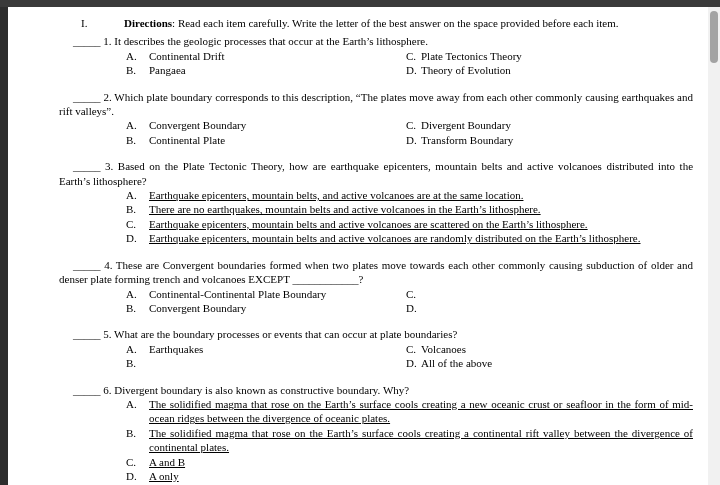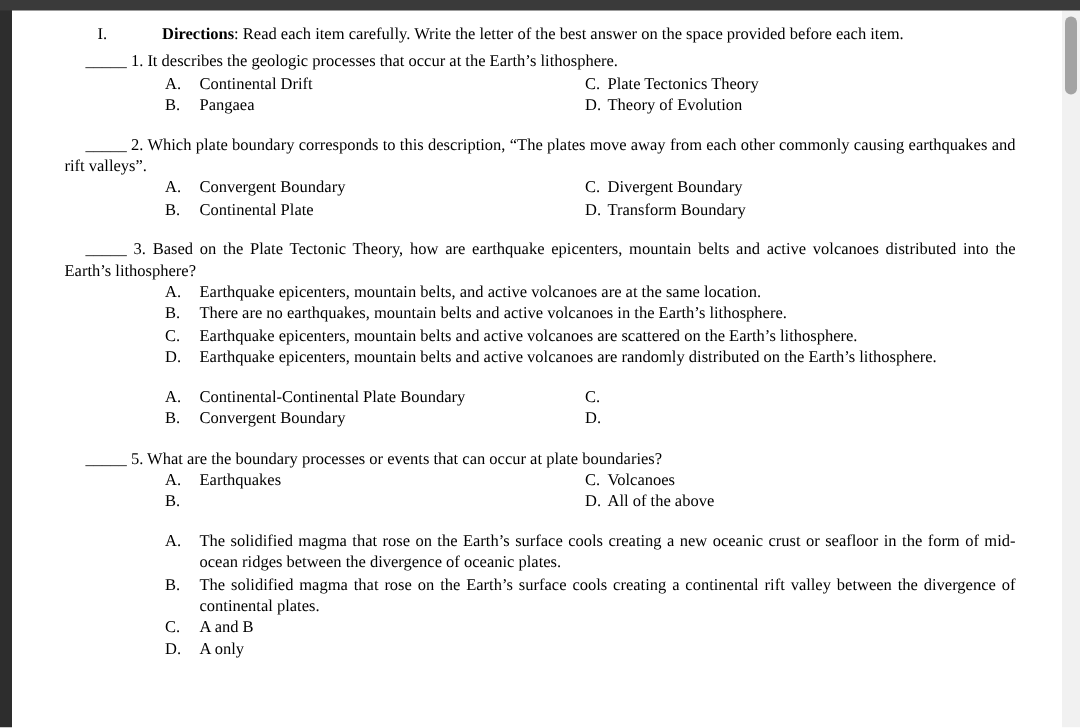--- a/index.html
+++ b/index.html
@@ -11,36 +11,36 @@
     color:#000000;
     font-family:"Liberation Serif", serif;
     font-size:11px;
     line-height:14.4px;
   }
   .top-edge { position:absolute; top:0; left:0; width:720px; height:7px; background:#3a3a3a; z-index:3; }
   .left-edge { position:absolute; top:0; left:0; width:8px; height:485px; background:#2d2d2d; z-index:2; }
   .scrollbar { position:absolute; top:7px; right:0; width:12px; height:478px; background:#f1f1f1; z-index:2; }
   .scroll-thumb { position:absolute; top:4px; left:2px; width:8px; height:52px; background:#a3a3a3; border-radius:4px; }
 
-  .page { position:absolute; left:43px; top:16px; width:634px; }
+  .page { position:absolute; left:59px; top:16px; width:634px; }
 
   .header-line { text-align:left; white-space:nowrap; }
   .numeral { display:inline-block; margin-left:22px; width:43px; }
   .bold { font-weight:bold; }
 
   .question { margin-top:12px; }
   .question.first { margin-top:4px; }
   .q-line { text-indent:14px; text-align:justify; }
 
   .choices-grid { margin-left:67px; display:grid; grid-template-columns:280px 1fr; }
   .choices-list { margin-left:67px; }
   .choice { display:flex; }
   .letter { flex:0 0 23px; }
   .choices-grid .choice:nth-child(even) .letter { flex:0 0 15px; }
-  .choices-list .ctext { flex:1; text-align:justify; }
+  .choices-list .ctext { flex:1; text-align:justify;text-decoration:underline; }
 </style>
 </head>
 <body>
 
 <div class="top-edge"></div>
 <div class="left-edge"></div>
 
 <div class="page">
 
   <p class="header-line"><span class="numeral">I.</span><span class="bold">Directions</span><span>: Read each item carefully. Write the letter of the best answer on the space provided before each item.</span></p>
@@ -105,20 +105,21 @@
           <span class="ctext">Earthquake epicenters, mountain belts and active volcanoes are scattered on the Earth’s lithosphere.</span>
         </div>
       <div class="choice">
           <span class="letter">D.</span>
           <span class="ctext">Earthquake epicenters, mountain belts and active volcanoes are randomly distributed on the Earth’s lithosphere.</span>
         </div>
     </div>
   </div>
 
   <div class="question">
+    <p class="q-line"><span>_____</span> <span>4.</span> <span>These are Convergent boundaries formed when two plates move towards each other commonly causing subduction of older and denser plate forming trench and volcanoes EXCEPT ____________?</span></p>
     <div class="choices-grid">
       <div class="choice">
           <span class="letter">A.</span>
           <span class="ctext">Continental-Continental Plate Boundary</span>
         </div>
       <div class="choice">
           <span class="letter">C.</span>
         </div>
       <div class="choice">
           <span class="letter">B.</span>
@@ -145,20 +146,21 @@
           <span class="letter">B.</span>
         </div>
       <div class="choice">
           <span class="letter">D.</span>
           <span class="ctext">All of the above</span>
         </div>
     </div>
   </div>
 
   <div class="question">
+    <p class="q-line"><span>_____</span> <span>6.</span> <span>Divergent boundary is also known as constructive boundary. Why?</span></p>
     <div class="choices-list">
       <div class="choice">
           <span class="letter">A.</span>
           <span class="ctext">The solidified magma that rose on the Earth’s surface cools creating a new oceanic crust or seafloor in the form of mid-ocean ridges between the divergence of oceanic plates.</span>
         </div>
       <div class="choice">
           <span class="letter">B.</span>
           <span class="ctext">The solidified magma that rose on the Earth’s surface cools creating a continental rift valley between the divergence of continental plates.</span>
         </div>
       <div class="choice">

